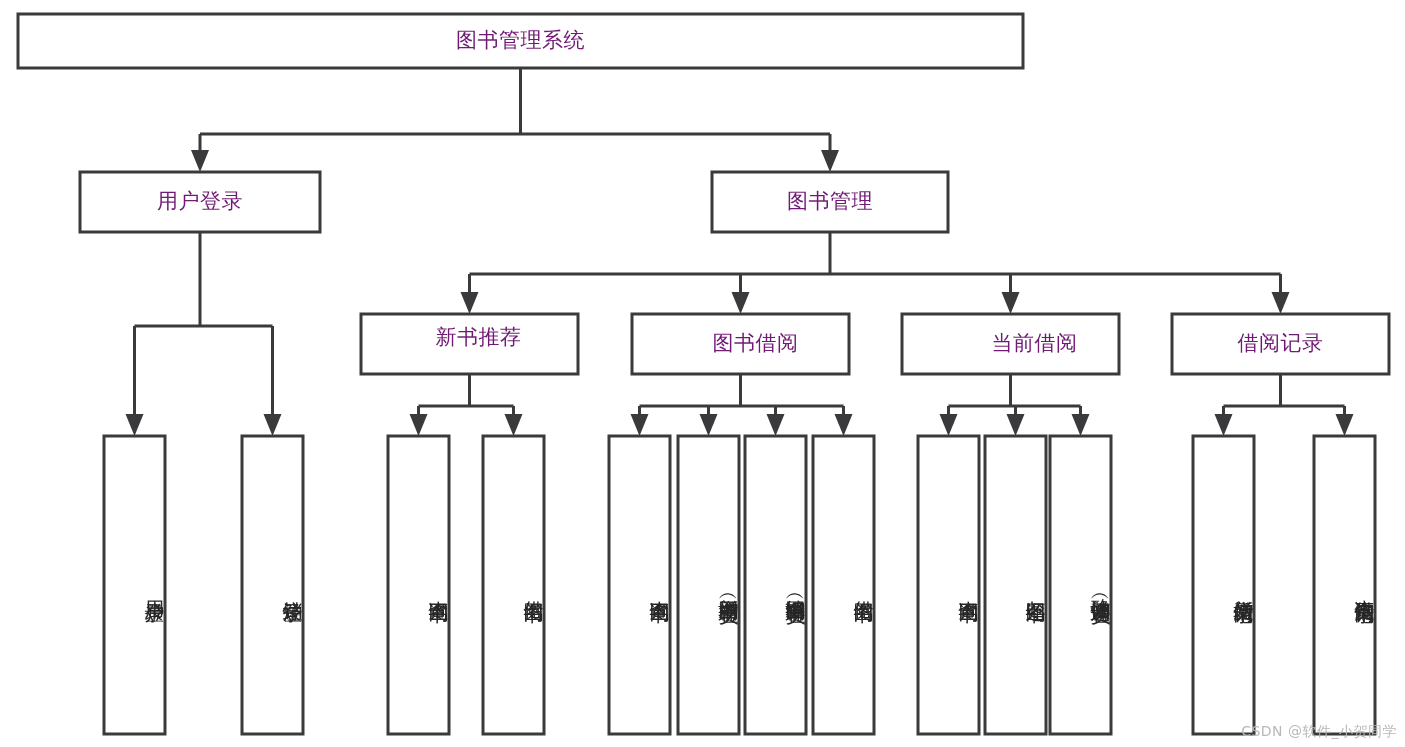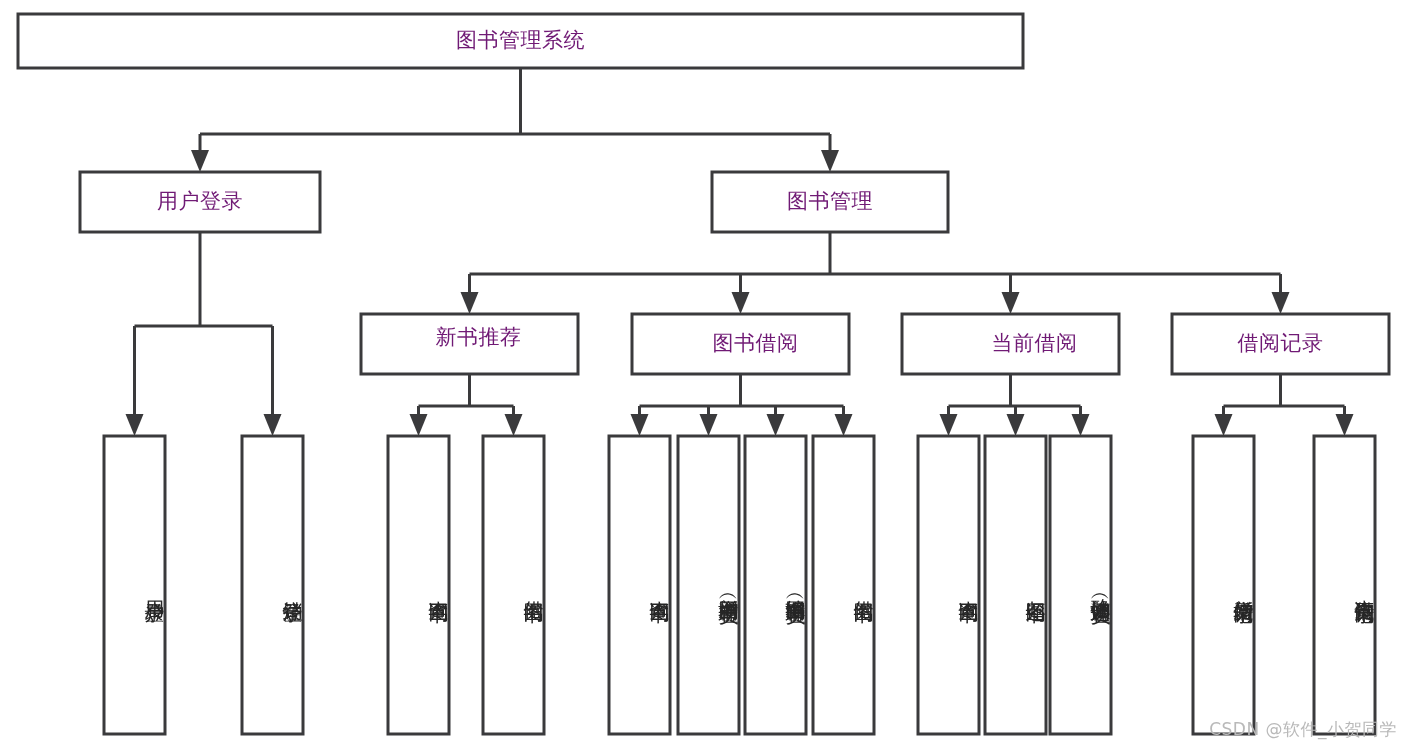--- a/index.html
+++ b/index.html
@@ -67,21 +67,21 @@
     pointer-events: none;
   }
   .node-label-v span {
     display: block;
   }
   #watermark {
     position: absolute;
     right: 8px;
     bottom: 6px;
     color: #b9b9b9;
-    font-size: 17px;
+    font-size: 14px;
     letter-spacing: 0.5px;
     white-space: nowrap;
   }
 </style>
 </head>
 <body>
 
 <div id="diagram-root">
 
   <svg id="flow-svg" viewBox="0 0 1405 747">

